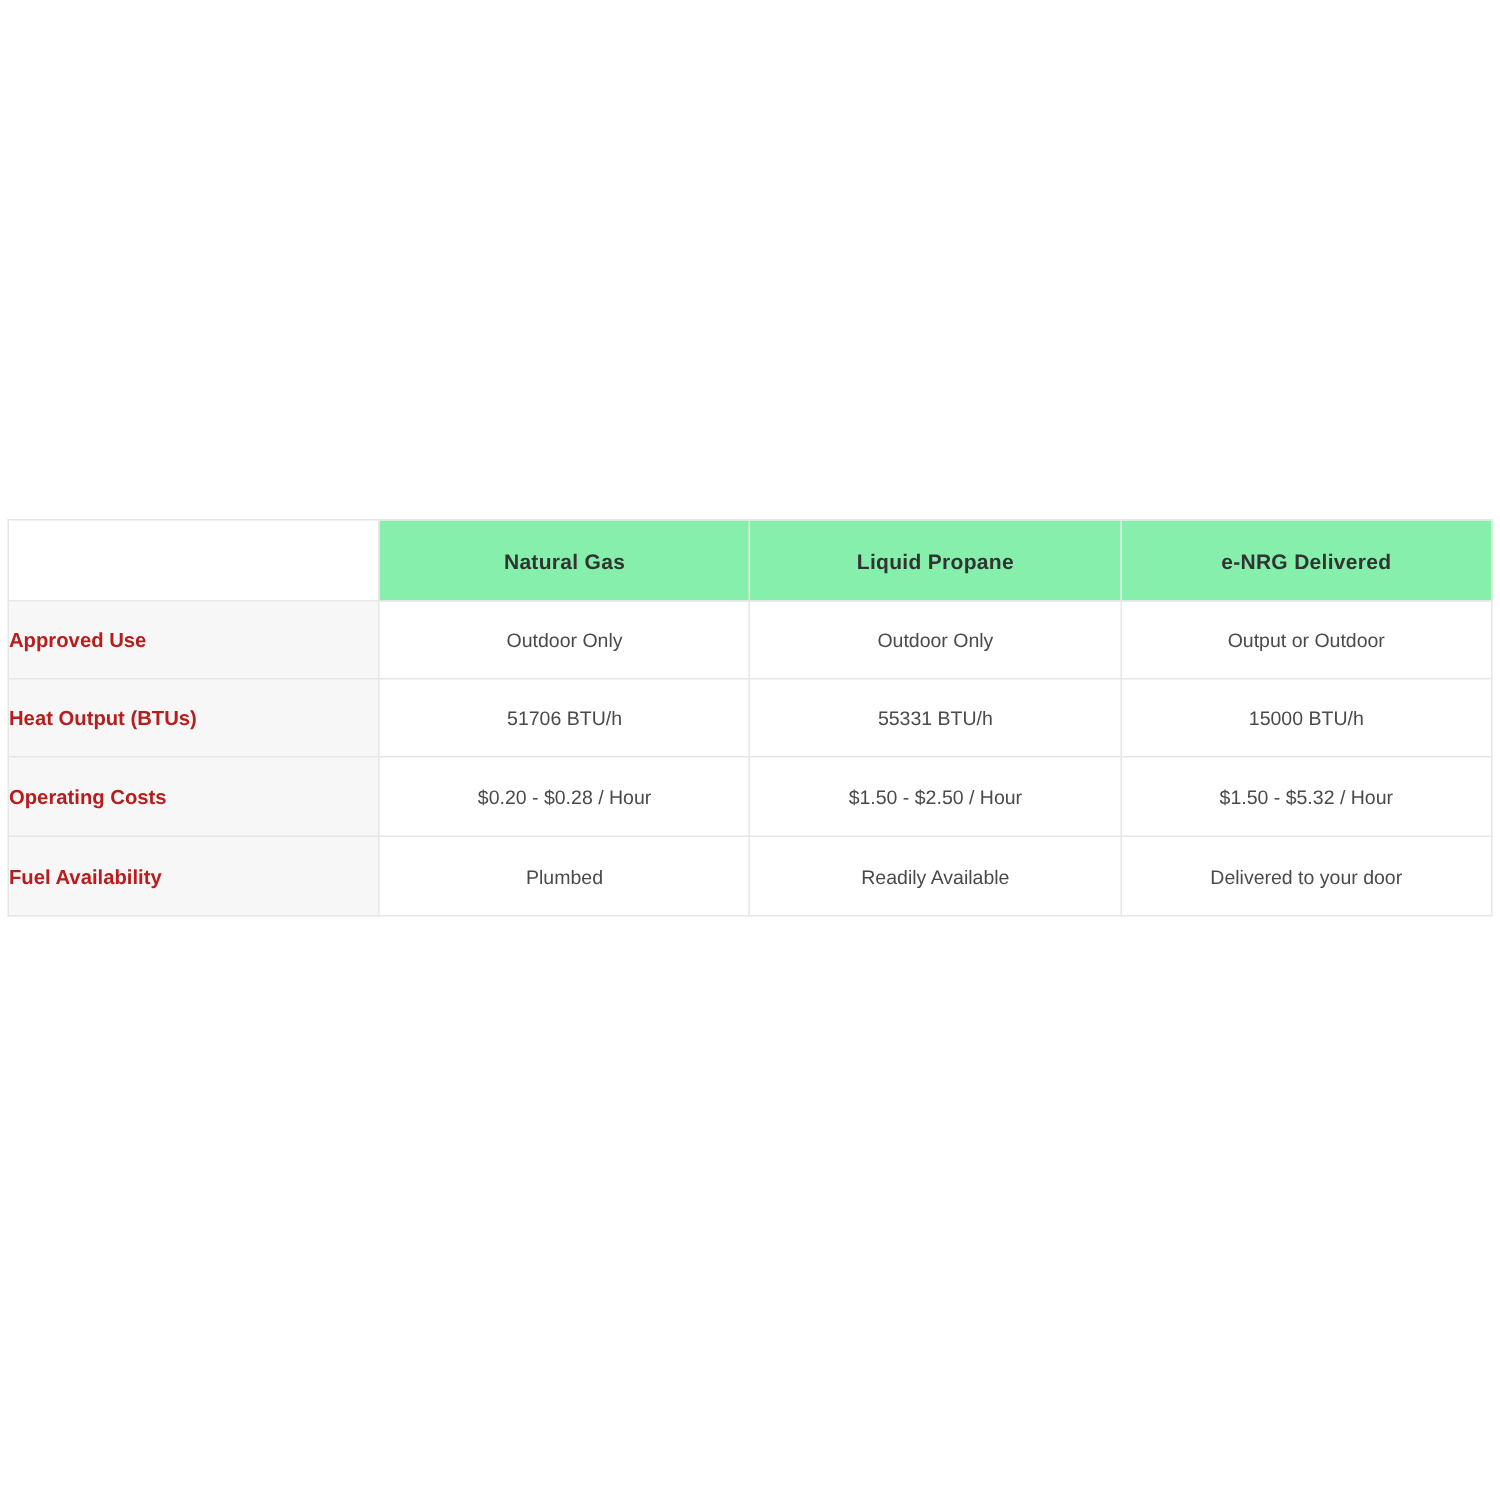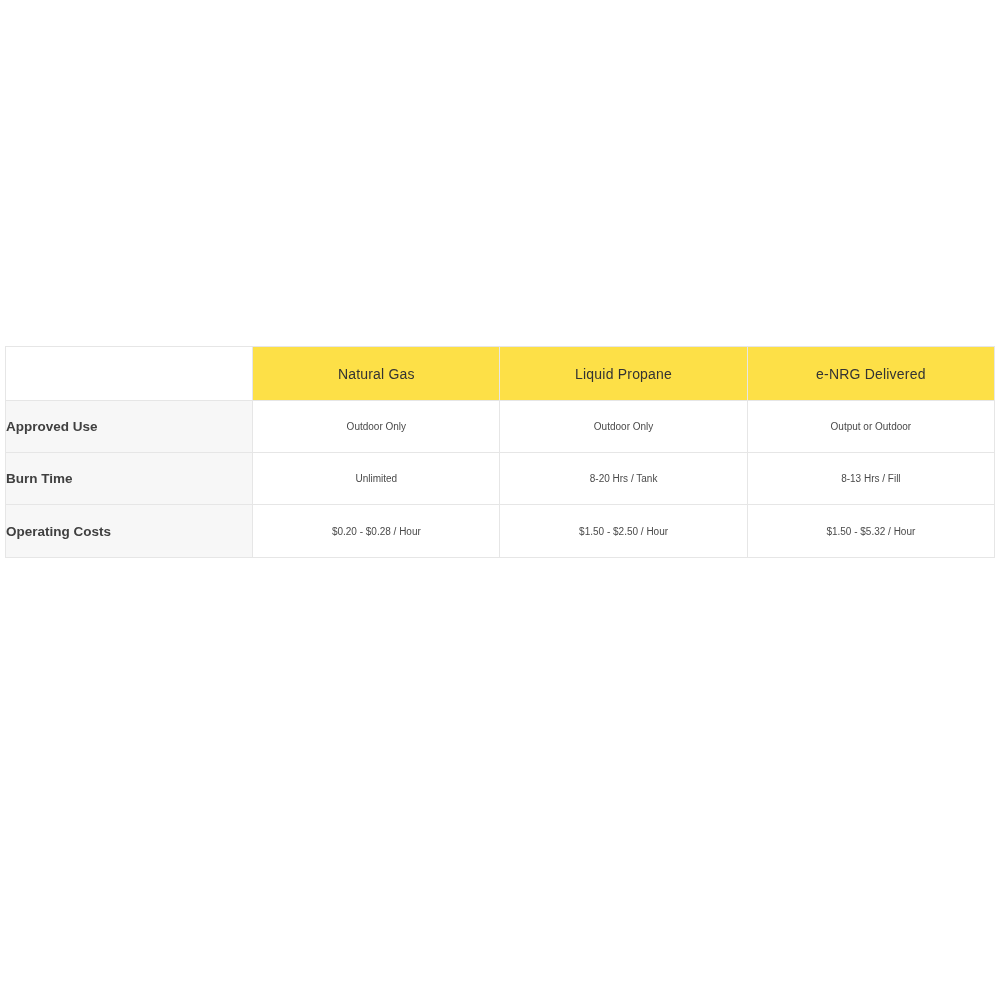--- a/index.html
+++ b/index.html
@@ -41,43 +41,43 @@
     vertical-align: middle;
   }
 
   
   th.corner {
     border: none;
     background: #ffffff;
   }
 
   th.colhead {
-    background: #fde047;
+    background: #86efac;
     height: 53px;
     text-align: center;
     font-size: 14px;
-    font-weight: normal;
+    font-weight: bold;
     color: #333333;
     letter-spacing: 0.2px;
   }
 
   th.rowhead {
     background: #f7f7f7;
     text-align: left;
     padding-left: 27px;
     font-size: 13.5px;
     font-weight: bold;
-    color: #404040;
+    color: #b91c1c;
     height: 51px;
   }
 
   td.cell {
     background: #ffffff;
     text-align: center;
-    font-size: 10px;
+    font-size: 13px;
     color: #4a4a4a;
     height: 51px;
     font-weight: normal;
   }
 
   tr.tall th.rowhead,
   tr.tall td.cell {
     height: 52px;
   }
 </style>
@@ -102,27 +102,33 @@
         </tr>
       </thead>
       <tbody>
         <tr>
           <th class="rowhead">Approved Use</th>
           <td class="cell">Outdoor Only</td>
           <td class="cell">Outdoor Only</td>
           <td class="cell">Output or Outdoor</td>
         </tr>
         <tr>
-          <th class="rowhead">Burn Time</th>
-          <td class="cell">Unlimited</td>
-          <td class="cell">8-20 Hrs / Tank</td>
-          <td class="cell">8-13 Hrs / Fill</td>
+          <th class="rowhead">Heat Output (BTUs)</th>
+          <td class="cell">51706 BTU/h</td>
+          <td class="cell">55331 BTU/h</td>
+          <td class="cell">15000 BTU/h</td>
         </tr>
         <tr class="tall">
           <th class="rowhead">Operating Costs</th>
           <td class="cell">$0.20 - $0.28 / Hour</td>
           <td class="cell">$1.50 - $2.50 / Hour</td>
           <td class="cell">$1.50 - $5.32 / Hour</td>
         </tr>
+        <tr class="tall">
+          <th class="rowhead">Fuel Availability</th>
+          <td class="cell">Plumbed</td>
+          <td class="cell">Readily Available</td>
+          <td class="cell">Delivered to your door</td>
+        </tr>
       </tbody>
     </table>
   </div>
 </div>
 
 </body></html>

